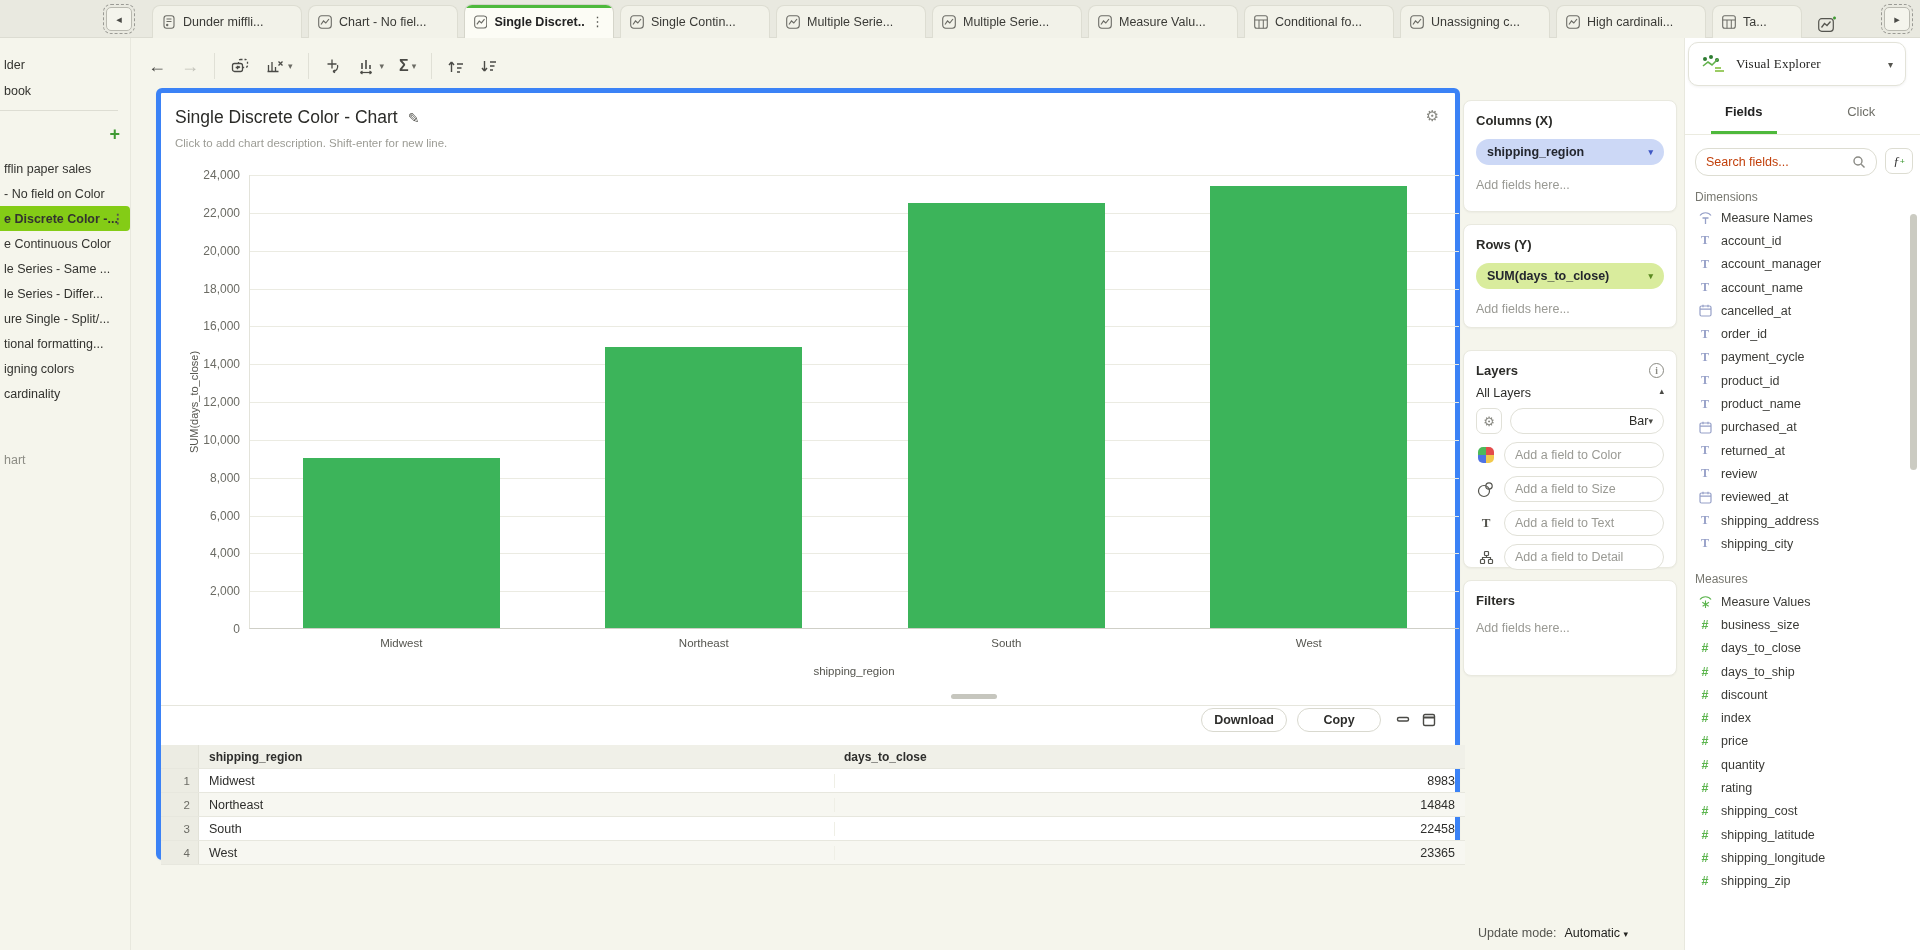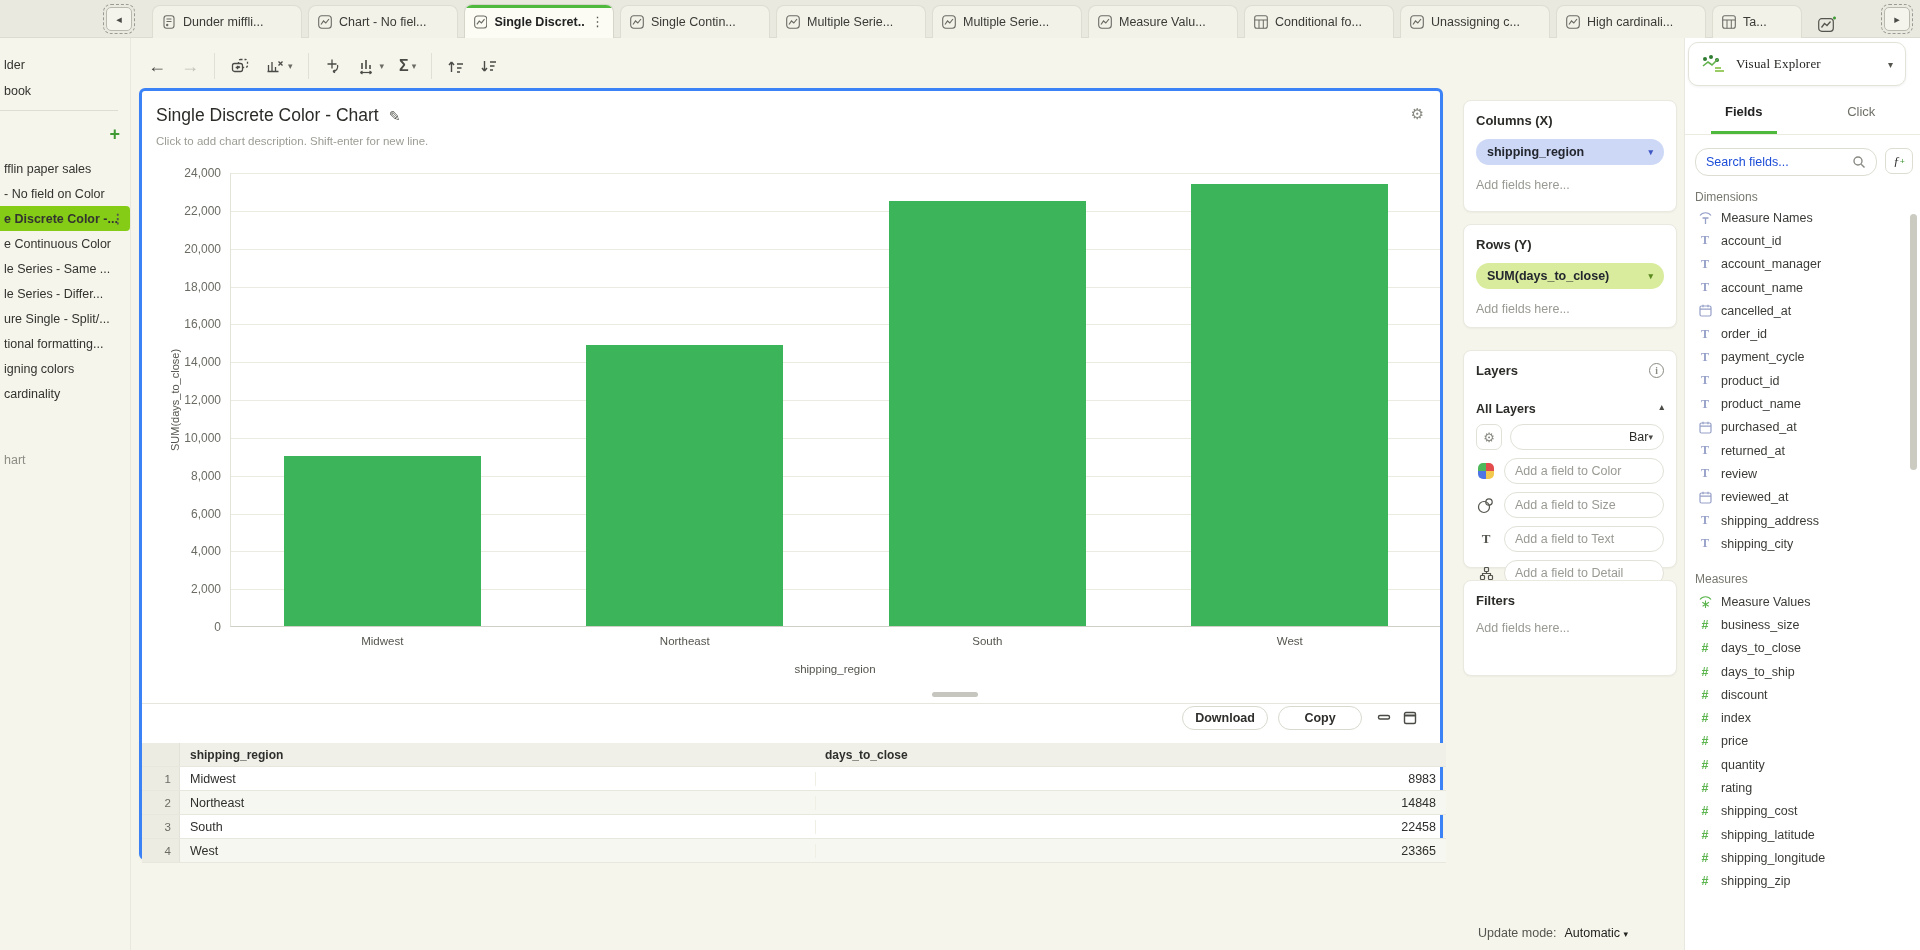--- a/index.html
+++ b/index.html
@@ -43,21 +43,21 @@
 .tb-sep{width:1px;height:26px;background:#e0e0d6}
 .tb-caret{font-size:9px;color:#6b6b64}
 .tb-sigma{font-size:16px;font-weight:bold;color:#4a4a46}
 
 
 .ve-card{position:absolute;left:1688px;top:42px;width:218px;height:44px;background:#fff;border:1px solid #e3e3d9;border-radius:10px;box-shadow:0 1px 3px rgba(0,0,0,.06);display:flex;align-items:center;gap:9px;padding:0 12px;cursor:pointer;z-index:5}
 .ve-title{font-family:"Liberation Serif",serif;font-size:13px;color:#1f1f1d;letter-spacing:.2px}
 .ve-caret{margin-left:auto;font-size:10px;color:#55554f}
 
 
-.main-card{position:absolute;left:139px;top:88px;width:1304px;height:772px;background:#fff;border:3px solid #3b82f6;border-radius:6px;box-shadow:0 1px 2px rgba(0,0,0,.04)}
+.main-card{position:absolute;left:156px;top:88px;width:1304px;height:772px;background:#fff;border:5px solid #3b82f6;border-radius:6px;box-shadow:0 1px 2px rgba(0,0,0,.04)}
 .chart-title{position:absolute;left:14px;top:14px;font-size:17.5px;color:#2b2b28;display:flex;align-items:center;gap:10px}
 .edit-pencil{font-size:14px;color:#55554f;cursor:pointer}
 .chart-sub{position:absolute;left:14px;top:44px;font-size:11.5px;color:#9c9c95;cursor:text}
 .chart-gear{position:absolute;right:16px;top:14px;font-size:15px;color:#8a8a83;cursor:pointer}
 .plot{position:absolute;left:88px;top:82px;width:1210px;height:454px;border-bottom:1px solid #cfcfc7;border-left:1px solid #e3e3da}
 .gridline{position:absolute;left:0;width:100%;height:1px;background:#ebebe2}
 .ytick{position:absolute;right:calc(100% + 10px);transform:translateY(-50%);font-size:12px;color:#6b6b64;white-space:nowrap}
 .y-title{position:absolute;left:-56px;top:50%;transform:translate(-50%,-50%) rotate(-90deg);font-size:11px;color:#55554f;white-space:nowrap}
 .bar{position:absolute;bottom:0;background:#3cb45a;cursor:pointer}
 .xtick{position:absolute;top:calc(100% + 9px);transform:translateX(-50%);font-size:11.5px;color:#55554f;white-space:nowrap}
@@ -88,41 +88,41 @@
 .pill.blue .pcaret{color:#3f58c4}
 .pill.green{background:#d9ec9d}
 .pill.green .pcaret{color:#5b8a21}
 .pcaret{font-size:9px}
 .cfg-ph{margin-top:13px;font-size:12.5px;color:#9a9a94}
 .card-cols{top:100px;height:112px}
 .card-rows{top:224px;height:104px}
 .card-layers{top:350px;height:218px}
 .card-filters{top:580px;height:96px}
 .info-circle{margin-left:auto;width:15px;height:15px;border:1.3px solid #8a8a83;border-radius:50%;display:flex;align-items:center;justify-content:center;font-size:9.5px;color:#8a8a83;font-family:"Liberation Serif",serif;cursor:pointer}
-.all-layers{margin-top:24px;display:flex;align-items:flex-start;font-size:12.5px;font-weight:bold;color:#2b2b28;cursor:pointer}
+.all-layers{margin-top:8px;display:flex;align-items:flex-start;font-size:12.5px;font-weight:normal;color:#2b2b28;cursor:pointer}
 .al-caret{margin-left:auto;font-size:9px;color:#4a4a46}
 .layer-row{margin-top:8px;display:flex;align-items:center;gap:8px}
 .gear-btn{width:26px;height:26px;border:1px solid #e1e1d8;border-radius:7px;display:flex;align-items:center;justify-content:center;font-size:13px;color:#8a8a83;cursor:pointer;flex:none}
 .slot-ico{width:20px;display:flex;justify-content:center;flex:none}
 .layer-select,.slot-input{flex:1;height:26px;border:1px solid #e1e1d8;border-radius:13px;display:flex;align-items:center;padding:0 10px;font-size:12.5px;cursor:pointer;background:#fff}
 .layer-select{color:#2b2b28;justify-content:flex-end}
 .slot-input{color:#9a9a94}
 .color-dot{width:16px;height:16px;border-radius:5px;background:conic-gradient(#e34c4c 0 25%,#f2c94c 0 50%,#4f74e3 0 75%,#4db95a 0 100%)}
 .t-ico{font-size:13px;font-weight:bold;color:#55554f;font-family:"Liberation Serif",serif}
 .update-mode{position:absolute;left:1478px;top:926px;font-size:12.5px;color:#55554f;display:flex;gap:8px;align-items:center}
 .update-mode .um-val{color:#232320;cursor:pointer}
 .um-caret{font-size:9px;color:#23232 0;color:#232320}
 
 
 .fields-panel{position:absolute;left:1684px;top:38px;bottom:0;width:236px;background:#fff;border-left:1px solid #e8e8de}
 .ftabs{position:absolute;left:0;top:60px;width:100%;height:37px;border-bottom:1px solid #ebebe0;display:flex}
 .ftab{flex:1;text-align:center;font-size:13px;color:#6f6f68;padding-top:6px;cursor:pointer;position:relative}
 .ftab.active{font-weight:bold;color:#222}
 .ftab.active::after{content:"";position:absolute;left:26px;right:26px;bottom:0;height:3px;background:#4eb93c}
-.fsearch{position:absolute;left:10px;top:110px;width:182px;height:26px;border:1px solid #ddddd2;border-radius:13px;display:flex;align-items:center;padding:13px 10px;color:#1d4ed8;cursor:text}
+.fsearch{position:absolute;left:10px;top:110px;width:182px;height:26px;border:1px solid #ddddd2;border-radius:13px;display:flex;align-items:center;padding:13px 10px;color:#c2410c;cursor:text}
 .fsearch .sph{flex:1;font-size:12.5px}
 .fx-btn{position:absolute;left:200px;top:110px;width:28px;height:26px;border:1px solid #ddddd2;border-radius:7px;display:flex;align-items:center;justify-content:center;cursor:pointer;font-family:"Liberation Serif",serif;font-style:italic;font-size:13px;color:#333}
 .fx-btn sup{color:#3f9a33;font-weight:bold;font-style:normal;font-size:9px}
 .fsec{position:absolute;left:10px;font-size:12px;color:#77776f}
 .flist{position:absolute;left:0;width:224px}
 .fitem{height:23.3px;display:flex;align-items:center;gap:8px;padding-left:12px;font-size:12.5px;color:#3b3b37;cursor:grab;white-space:nowrap}
 .fi-ico{width:16px;display:flex;justify-content:center;flex:none}
 .fi-text{font-family:"Liberation Serif",serif;font-size:12px;font-weight:bold;color:#96a0c8}
 .fi-num{font-size:12.5px;font-weight:bold;color:#5cb54e}
 .fscroll{position:absolute;right:3px;top:176px;width:7px;height:256px;border-radius:4px;background:#cbcbc2;cursor:grab}

